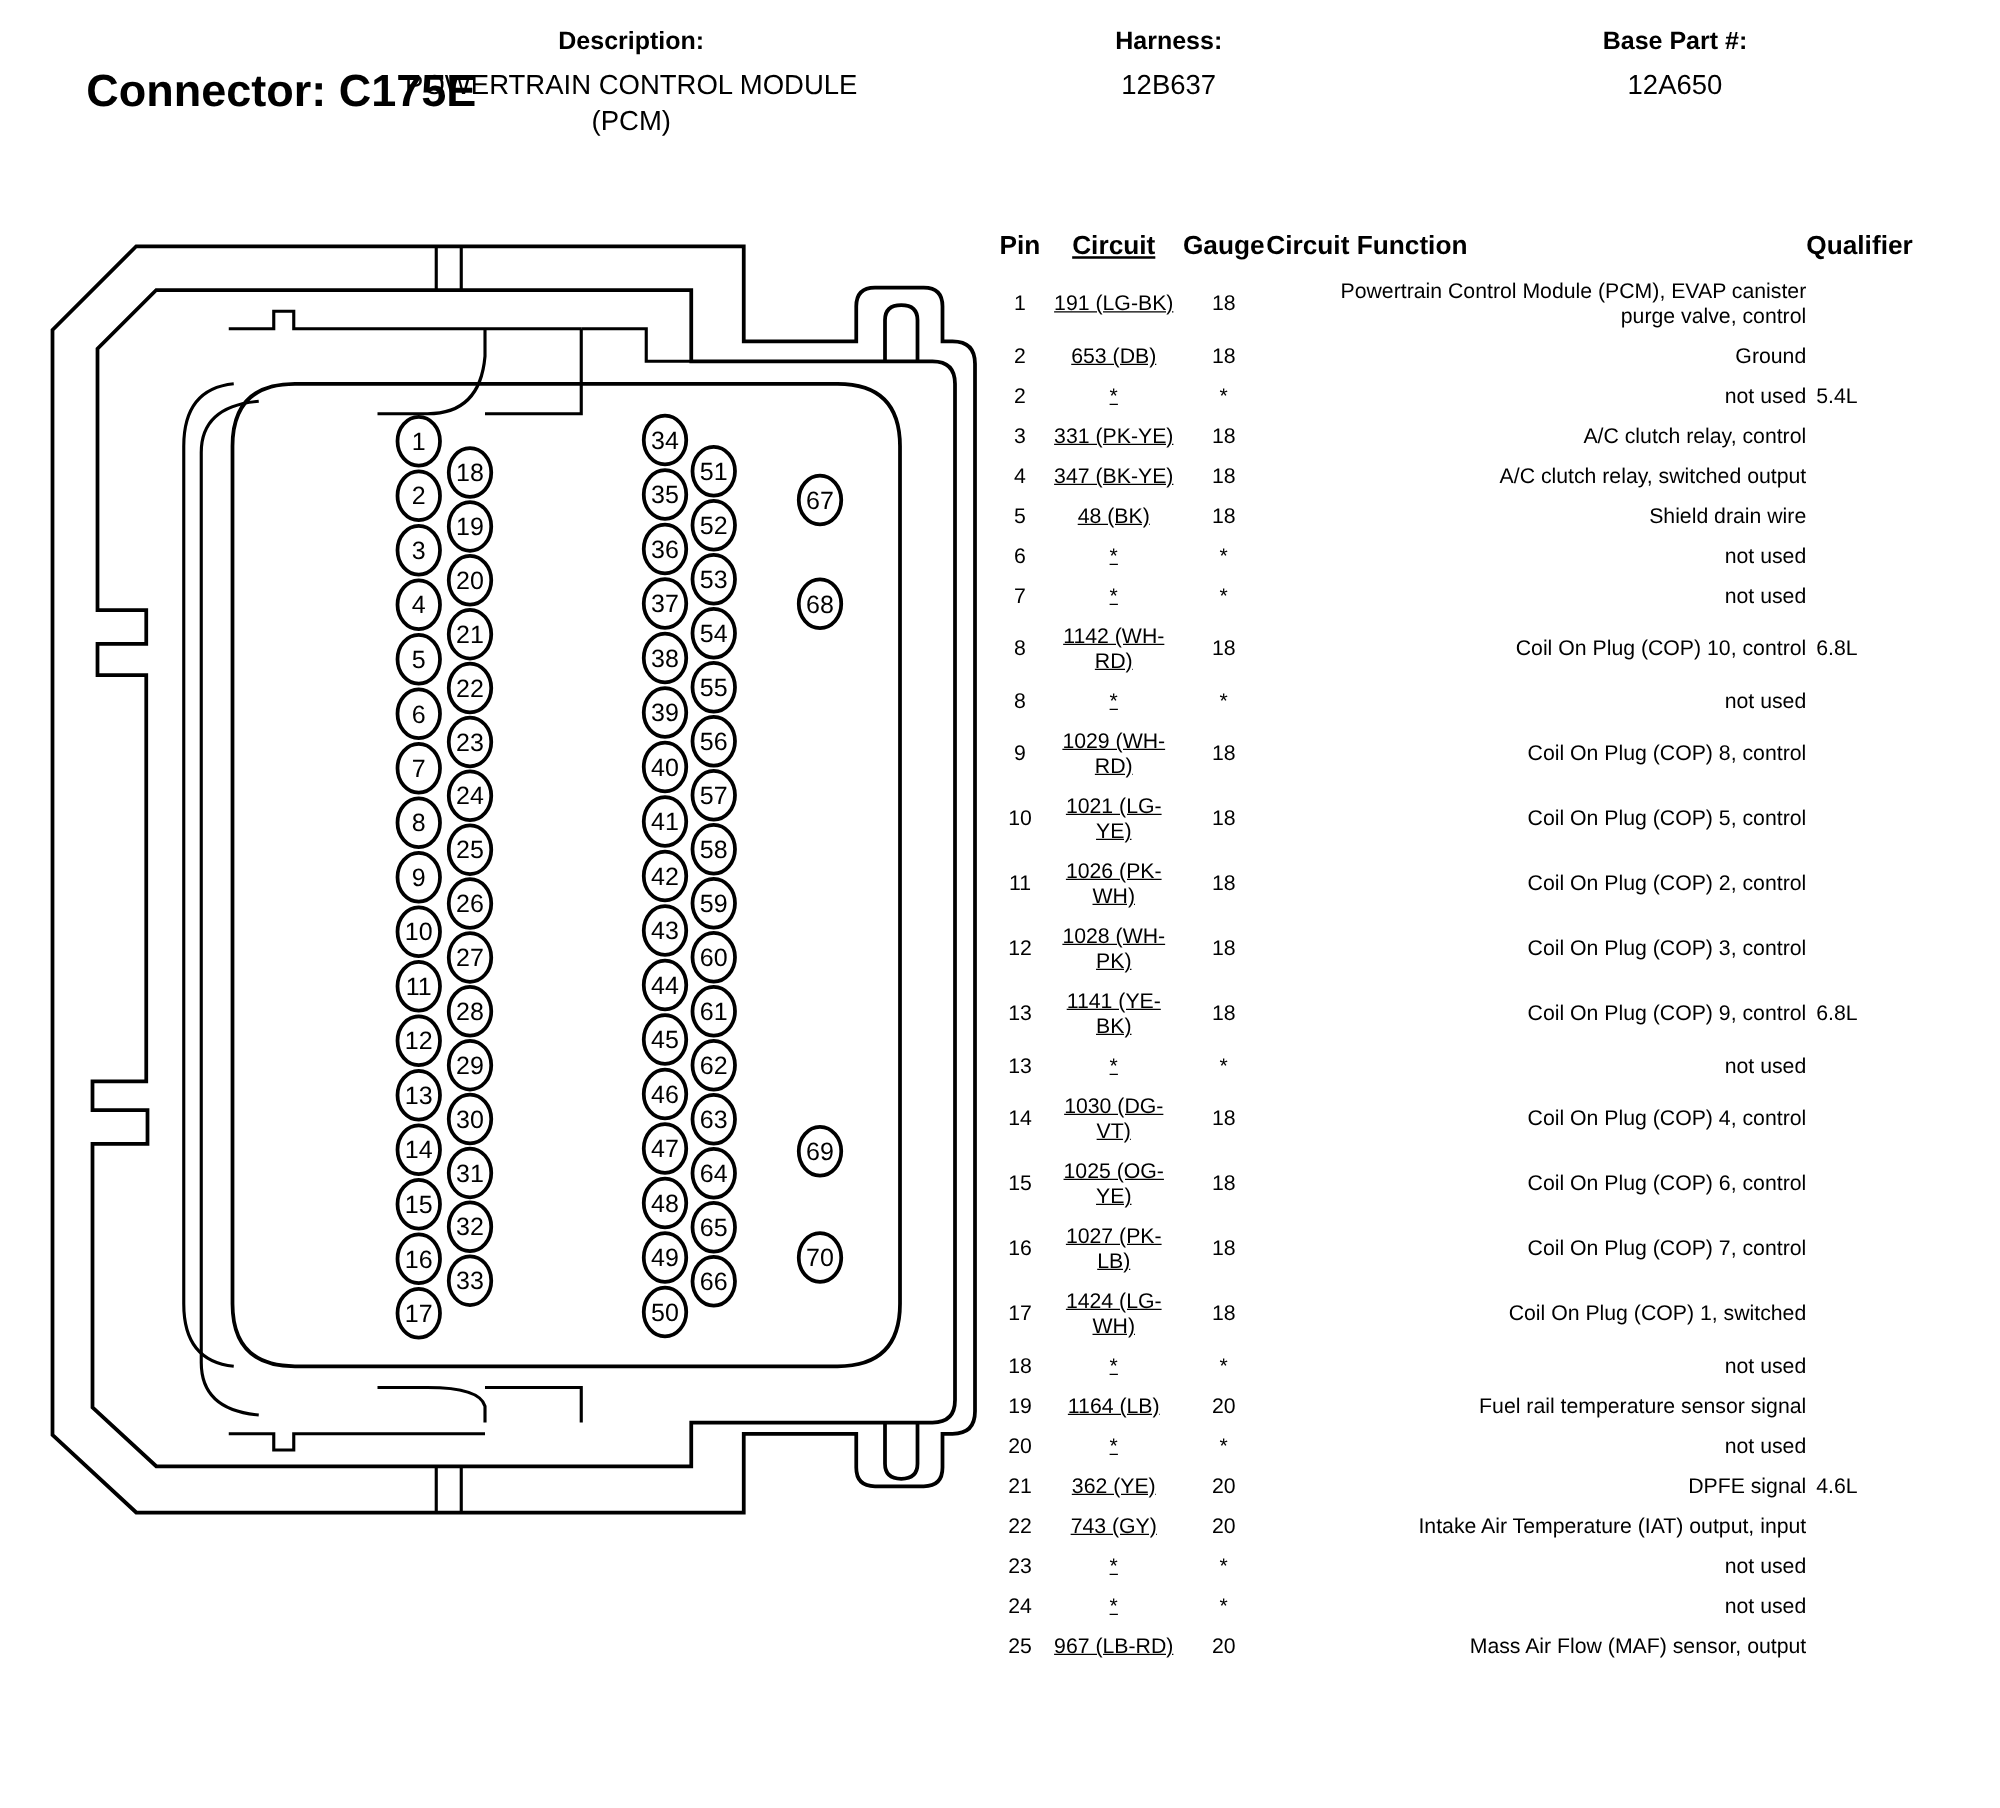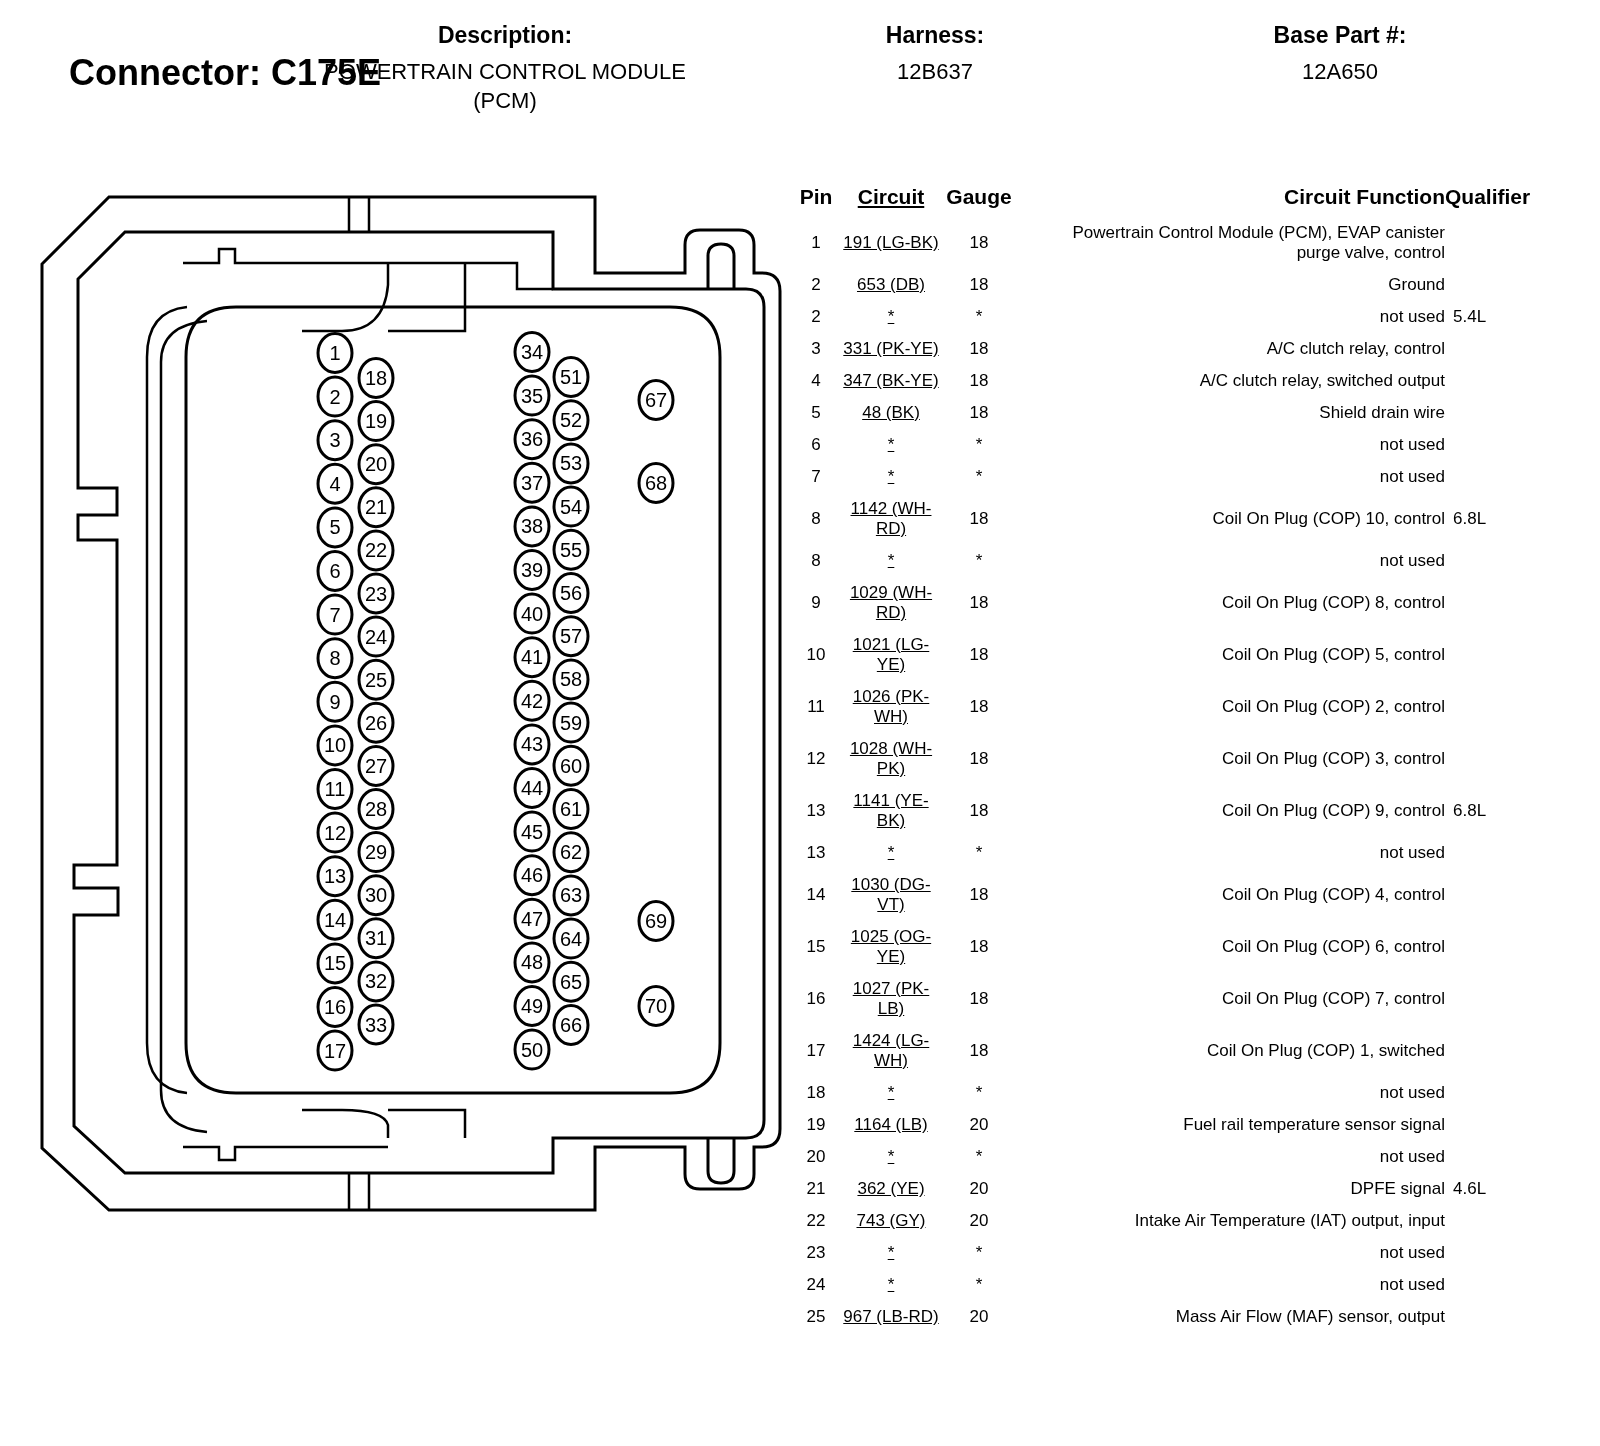--- a/index.html
+++ b/index.html
@@ -5,42 +5,42 @@
   html,body{margin:0;padding:0;background:#ffffff;}
   #page{position:relative;width:1600px;height:1446px;background:#fff;color:#000;
         font-family:"Liberation Sans", sans-serif;overflow:hidden;}
 
   
   .hdr-connector{position:absolute;left:33px;top:52px;font-size:36px;font-weight:bold;white-space:nowrap;margin-left:36px;}
   .hdr-block{position:absolute;text-align:center;}
   .hdr-desc{left:300px;top:22px;width:410px;}
   .hdr-harness{left:840px;top:22px;width:190px;}
   .hdr-base{left:1230px;top:22px;width:220px;}
-  .hdr-label{font-size:23px;font-weight:bold;margin-bottom:8px;}
+  .hdr-label{font-size:20px;font-weight:bold;margin-bottom:8px;}
   .hdr-value{font-size:22px;font-weight:normal;line-height:29px;}
 
   
   #diagram{position:absolute;left:30px;top:190px;}
   #diagram path{fill:none;stroke:#000;}
   .w3{stroke-width:3px;}
   .w2{stroke-width:2.5px;}
   #pins ellipse{fill:none;stroke:#000;stroke-width:3px;}
   #pins text{font-family:"Liberation Sans",sans-serif;font-size:20px;fill:#000;
              text-anchor:middle;}
 
   
   #pin-table{position:absolute;left:795px;top:185px;width:758px;}
   .t-head{display:flex;font-weight:bold;font-size:21px;margin-bottom:14px;}
   .t-row{display:flex;align-items:center;margin-bottom:12px;font-size:17px;line-height:20px;}
   .c-pin{width:42px;text-align:center;flex:none;}
   .c-circuit{width:108px;text-align:center;flex:none;white-space:pre-line;text-decoration:underline;}
   .c-gauge{width:68px;text-align:center;flex:none;}
   .c-func{width:432px;text-align:right;flex:none;padding-left:12px;box-sizing:border-box;}
   .c-qual{width:100px;text-align:left;flex:none;padding-left:8px;box-sizing:border-box;}
-  .t-head .c-func{text-align:right;padding-left:0;}
+  .t-head .c-func{text-align:left;padding-left:0;}
   .t-head .c-qual{padding-left:0;}
 </style>
 </head>
 <body>
 
 <div id="page">
 
   <div class="hdr-connector">Connector: C175E</div>
 
   <div class="hdr-block hdr-desc">

